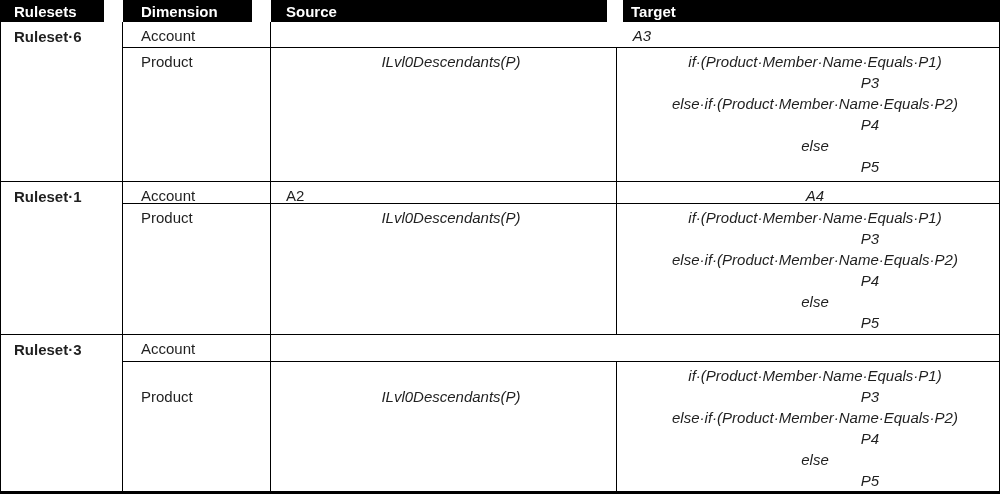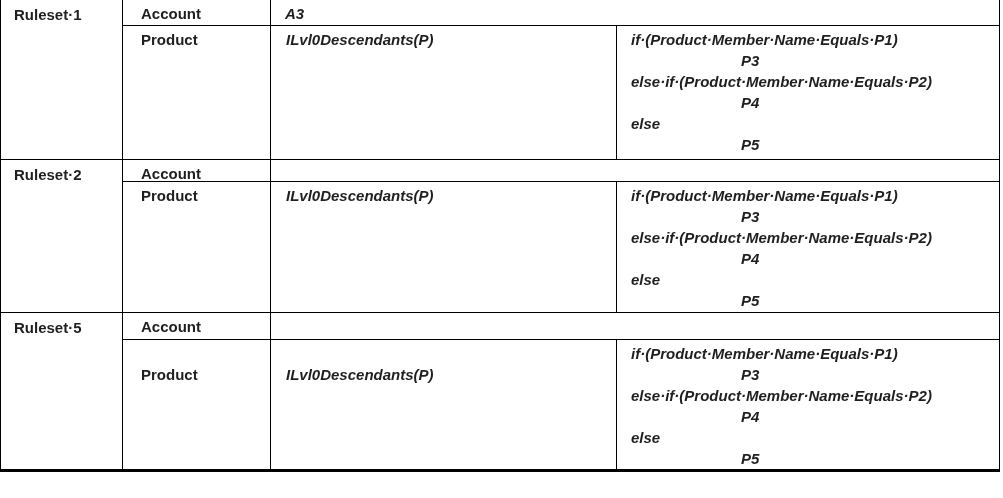--- a/index.html
+++ b/index.html
@@ -45,48 +45,62 @@
   .group { display: flex; width: 998px; }
   .group + .group { border-top: 1px solid #000; }
 
   .rs-cell {
     width: 122px;
     border-right: 1px solid #000;
     padding: 4px 0 0 13px;
     font-weight: bold;
     overflow: hidden;
   }
-  .rows { flex: 1; display: flex; flex-direction: column; font-weight: bold; }
+  .rows { flex: 1; display: flex; flex-direction: column; }
   .subrow { display: flex; overflow: hidden; }
   .subrow.account { border-bottom: 1px solid #000; }
 
   .g1 .subrow.account { height: 26px; }
   .g1 .subrow.product { height: 133px; }
   .g2 .subrow.account { height: 22px; }
   .g2 .subrow.product { height: 130px; }
   .g3 .subrow.account { height: 27px; }
   .g3 .subrow.product { height: 129px; }
 
   .cell { overflow: hidden; }
   .dim { width: 148px; border-right: 1px solid #000; padding: 3px 0 0 18px; }
   .src { width: 346px; border-right: 1px solid #000; padding: 3px 0 0 15px; }
   .tgt { flex: 1; padding: 3px 0 0 14px; }
 
   .line { height: 21px; line-height: 21px; white-space: pre; }
   .line.indent { padding-left: 110px; }
-  .it { font-style: italic; }
+  .it { font-style: italic; text-align: center; }
 </style>
 </head>
 <body>
 
 <div class="table">
+  <div class="header-row">
+    <div class="hcell hc1">
+      <div class="hbg">Rulesets</div>
+    </div>
+    <div class="hcell hc2">
+      <div class="hbg">Dimension</div>
+    </div>
+    <div class="hcell hc3">
+      <div class="hbg">Source</div>
+    </div>
+    <div class="hcell hc4">
+      <div class="hbg">Target</div>
+    </div>
+  </div>
   <div id="table-body">
       <div class="group g1">
         <div class="rs-cell">
-          <div class="line">Ruleset·1</div>
+          <div class="line">Ruleset·6</div>
         </div>
         <div class="rows">
           <div class="subrow account">
             <div class="dim cell">
               <div class="line">Account</div>
             </div>
             <div class="tgt cell it">
               <div class="line">A3</div>
             </div>
           </div>
@@ -103,26 +117,32 @@
               <div class="line">else·if·(Product·Member·Name·Equals·P2)</div>
               <div class="line indent">P4</div>
               <div class="line">else</div>
               <div class="line indent">P5</div>
             </div>
           </div>
         </div>
       </div>
       <div class="group g2">
         <div class="rs-cell">
-          <div class="line">Ruleset·2</div>
+          <div class="line">Ruleset·1</div>
         </div>
         <div class="rows">
           <div class="subrow account">
             <div class="dim cell">
               <div class="line">Account</div>
+            </div>
+            <div class="src cell">
+              <div class="line">A2</div>
+            </div>
+            <div class="tgt cell it">
+              <div class="line">A4</div>
             </div>
           </div>
           <div class="subrow product">
             <div class="dim cell">
               <div class="line">Product</div>
             </div>
             <div class="src cell it">
               <div class="line">ILvl0Descendants(P)</div>
             </div>
             <div class="tgt cell it">
@@ -131,21 +151,21 @@
               <div class="line">else·if·(Product·Member·Name·Equals·P2)</div>
               <div class="line indent">P4</div>
               <div class="line">else</div>
               <div class="line indent">P5</div>
             </div>
           </div>
         </div>
       </div>
       <div class="group g3">
         <div class="rs-cell">
-          <div class="line">Ruleset·5</div>
+          <div class="line">Ruleset·3</div>
         </div>
         <div class="rows">
           <div class="subrow account">
             <div class="dim cell">
               <div class="line">Account</div>
             </div>
           </div>
           <div class="subrow product">
             <div class="dim cell">
               <div class="line">&nbsp;</div>

